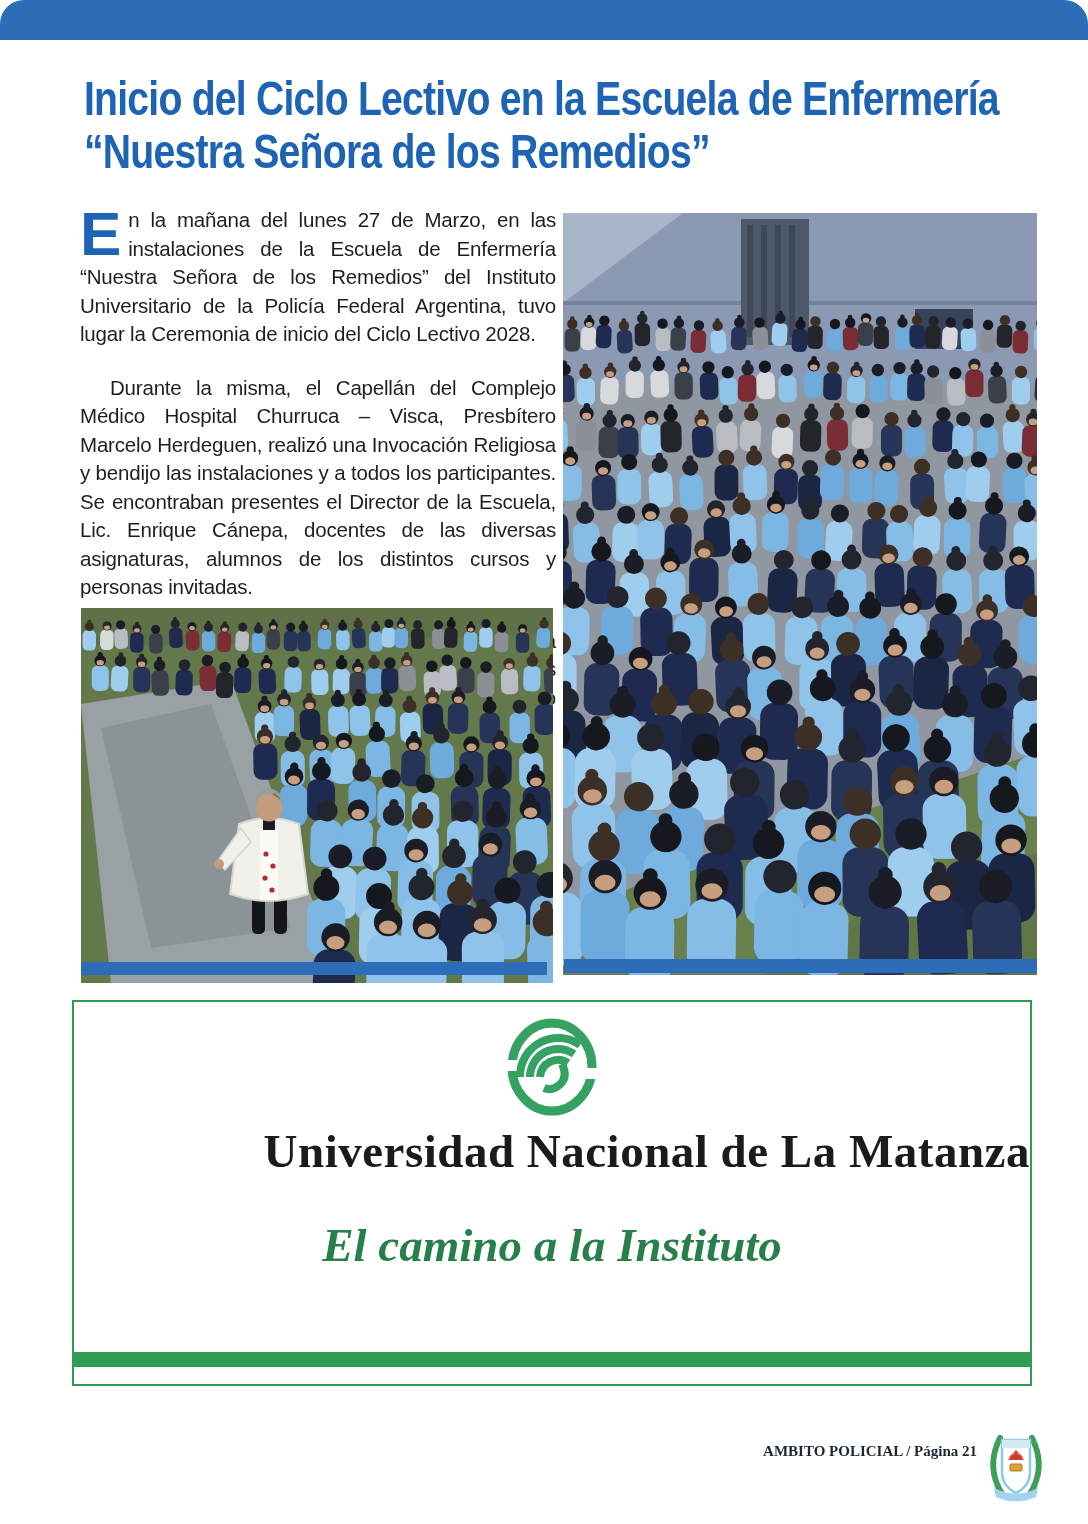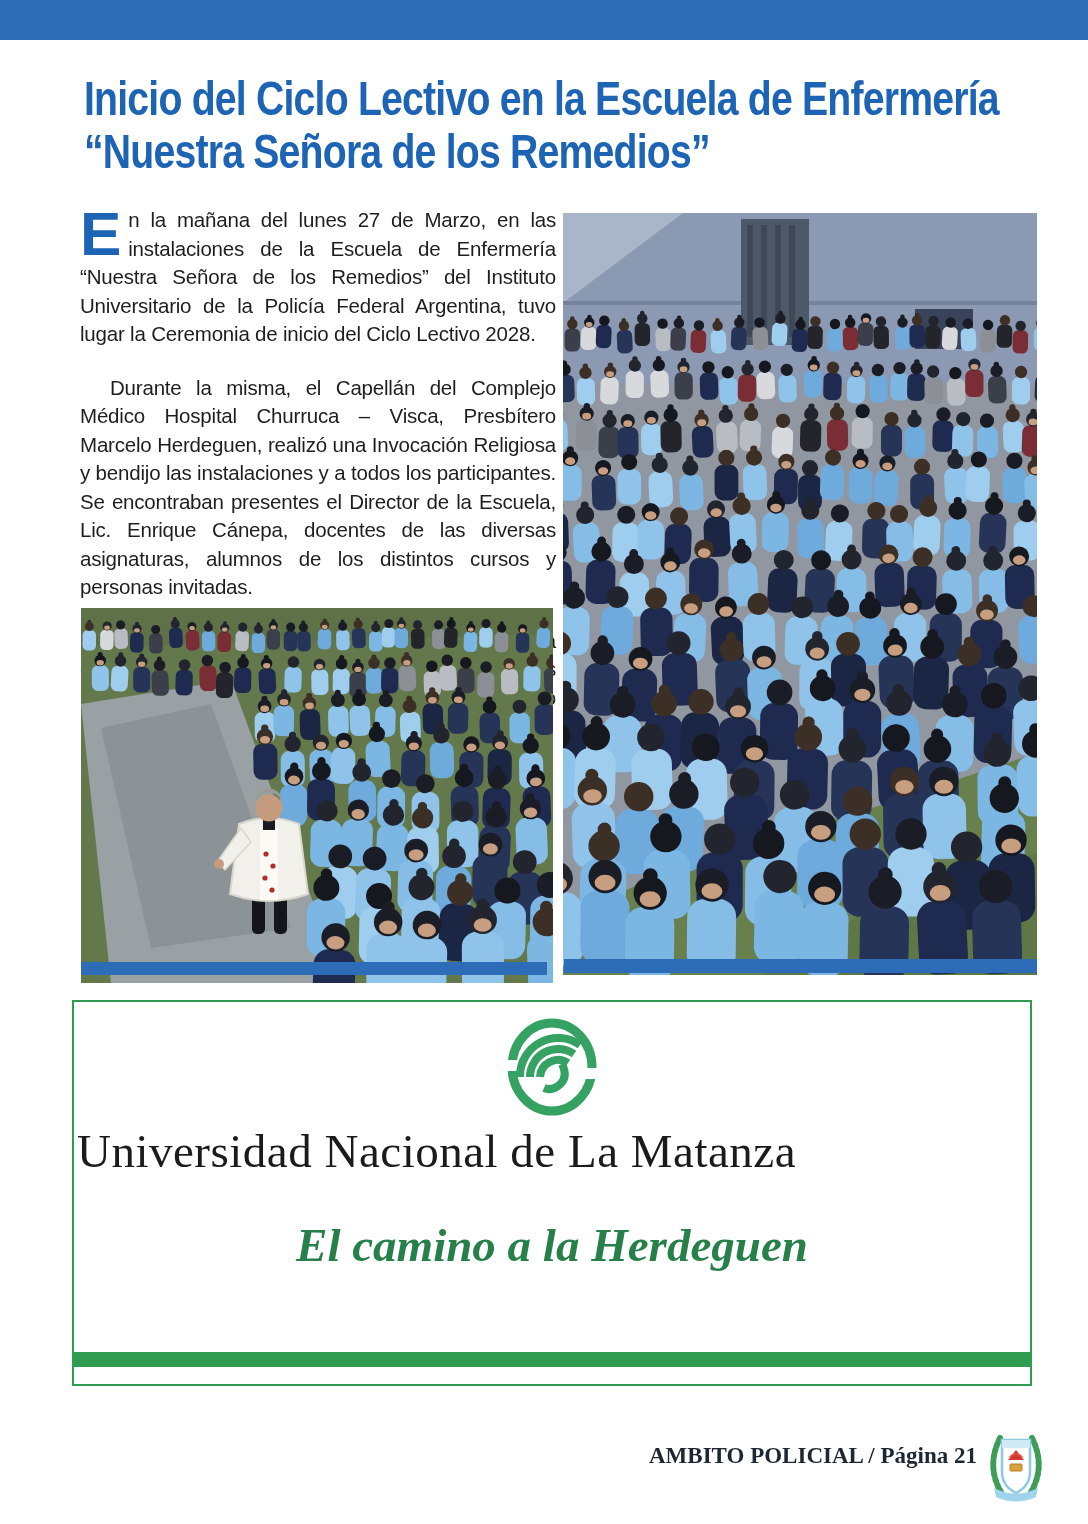--- a/index.html
+++ b/index.html
@@ -1,18 +1,18 @@
 <!DOCTYPE html>
 <html><head>
 <meta charset="utf-8">
 <style>
   html,body{margin:0;padding:0;background:#ffffff;}
   .page{
     position:relative; width:1088px; height:1524px; background:#ffffff;
-    overflow:hidden; font-family:"Liberation Sans", sans-serif;
+    overflow:hidden; font-family:"Liberation Sans", sans-serif;border-radius:24px;
   }
   .topbar{
     position:absolute; left:0; top:0; width:1088px; height:40px;
     background:#2d6db7;
   }
   .title-block{
     position:absolute; left:84px; top:72px; width:1000px;
   }
   .title-line{
     font-weight:700; font-size:49px; line-height:53px; color:#1e64b4;
@@ -36,36 +36,36 @@
   .photo-left{left:81px; top:608px; width:472px; height:375px;}
   .photo-strip{position:absolute; background:#2d6db7;}
   .photo-right .photo-strip{left:1px; right:0; bottom:2px; height:14px;}
   .photo-left  .photo-strip{left:0; right:6px; bottom:8px; height:13px;}
   .ad-box{
     position:absolute; left:72px; top:1000px; width:956px; height:382px;
     background:#ffffff; border:2px solid #2f9c52;
   }
   .ad-logo{position:absolute; left:50%; top:16px; transform:translateX(-50%);}
   .ad-university{
-    position:absolute; left:3px; right:0; top:122px; text-align:left;
+    position:absolute; left:3px; right:0; top:122px; text-align:right;
     font-family:"Liberation Serif", serif; font-size:47px; color:#1b1b1b;
-    letter-spacing:0.5px; white-space:nowrap;
+    letter-spacing:0.5px; white-space:nowrap;font-weight:bold;
   }
   .ad-slogan{
     position:absolute; left:0; right:0; top:216px; text-align:center;
     font-family:"Liberation Serif", serif; font-style:italic; font-weight:700;
     font-size:47px; color:#277f49; white-space:nowrap;
   }
   .ad-greenbar{
     position:absolute; left:0; right:0; bottom:17px; height:15px;
     background:#2f9c52;
   }
   .footer-text{
     position:absolute; top:1443px; right:111px;
-    font-family:"Liberation Serif", serif; font-weight:700; font-size:23px;
+    font-family:"Liberation Serif", serif; font-weight:700; font-size:15px;
     color:#1d2633; white-space:nowrap;
   }
   .crest{position:absolute; left:986px; top:1428px;}
 </style>
 </head>
 <body>
 
 <div class="page">
 
   <div class="topbar"></div>
@@ -1571,21 +1571,21 @@
     <svg class="ad-logo" width="94" height="98" viewBox="0 0 94 98">
       <ellipse cx="47" cy="49" rx="40" ry="44" fill="none" stroke="#35a263" stroke-width="9"></ellipse>
       <rect x="0" y="42" width="16" height="11" fill="#ffffff"></rect>
       <rect x="78" y="50" width="16" height="11" fill="#ffffff"></rect>
       <path d="M15,59 A38,38 0 0 1 75,27" fill="none" stroke="#35a263" stroke-width="8"></path>
       <path d="M25,59 A28,28 0 0 1 69,36" fill="none" stroke="#35a263" stroke-width="8"></path>
       <path d="M35,59 A18,18 0 0 1 63,45" fill="none" stroke="#35a263" stroke-width="8"></path>
       <path d="M57,46 Q64,60 53,68 Q46,73 39,70" fill="none" stroke="#35a263" stroke-width="8"></path>
     </svg>
     <div class="ad-university">Universidad Nacional de La Matanza</div>
-    <div class="ad-slogan">El camino a la Herdeguen</div>
+    <div class="ad-slogan">El camino a la Instituto</div>
     <div class="ad-greenbar"></div>
   </div>
 
   <div class="footer-text">AMBITO POLICIAL / Página 21</div>
   <svg class="crest" width="60" height="76" viewBox="0 0 60 76">
     <path d="M14,10 Q0,38 15,64" fill="none" stroke="#3f9d5a" stroke-width="6" stroke-dasharray="3 3" stroke-linecap="round"></path>
     <path d="M46,10 Q60,38 45,64" fill="none" stroke="#3f9d5a" stroke-width="6" stroke-dasharray="3 3" stroke-linecap="round"></path>
     <path d="M16,12 L44,12 L44,44 Q44,58 30,65 Q16,58 16,44 Z" fill="#fdfefe" stroke="#8ecbe2" stroke-width="2.5"></path>
     <path d="M16,12 L44,12 L44,20 L16,20 Z" fill="#cfe9f5"></path>
     <path d="M30,22 L22,32 L38,32 Z" fill="#d23b2f"></path>

